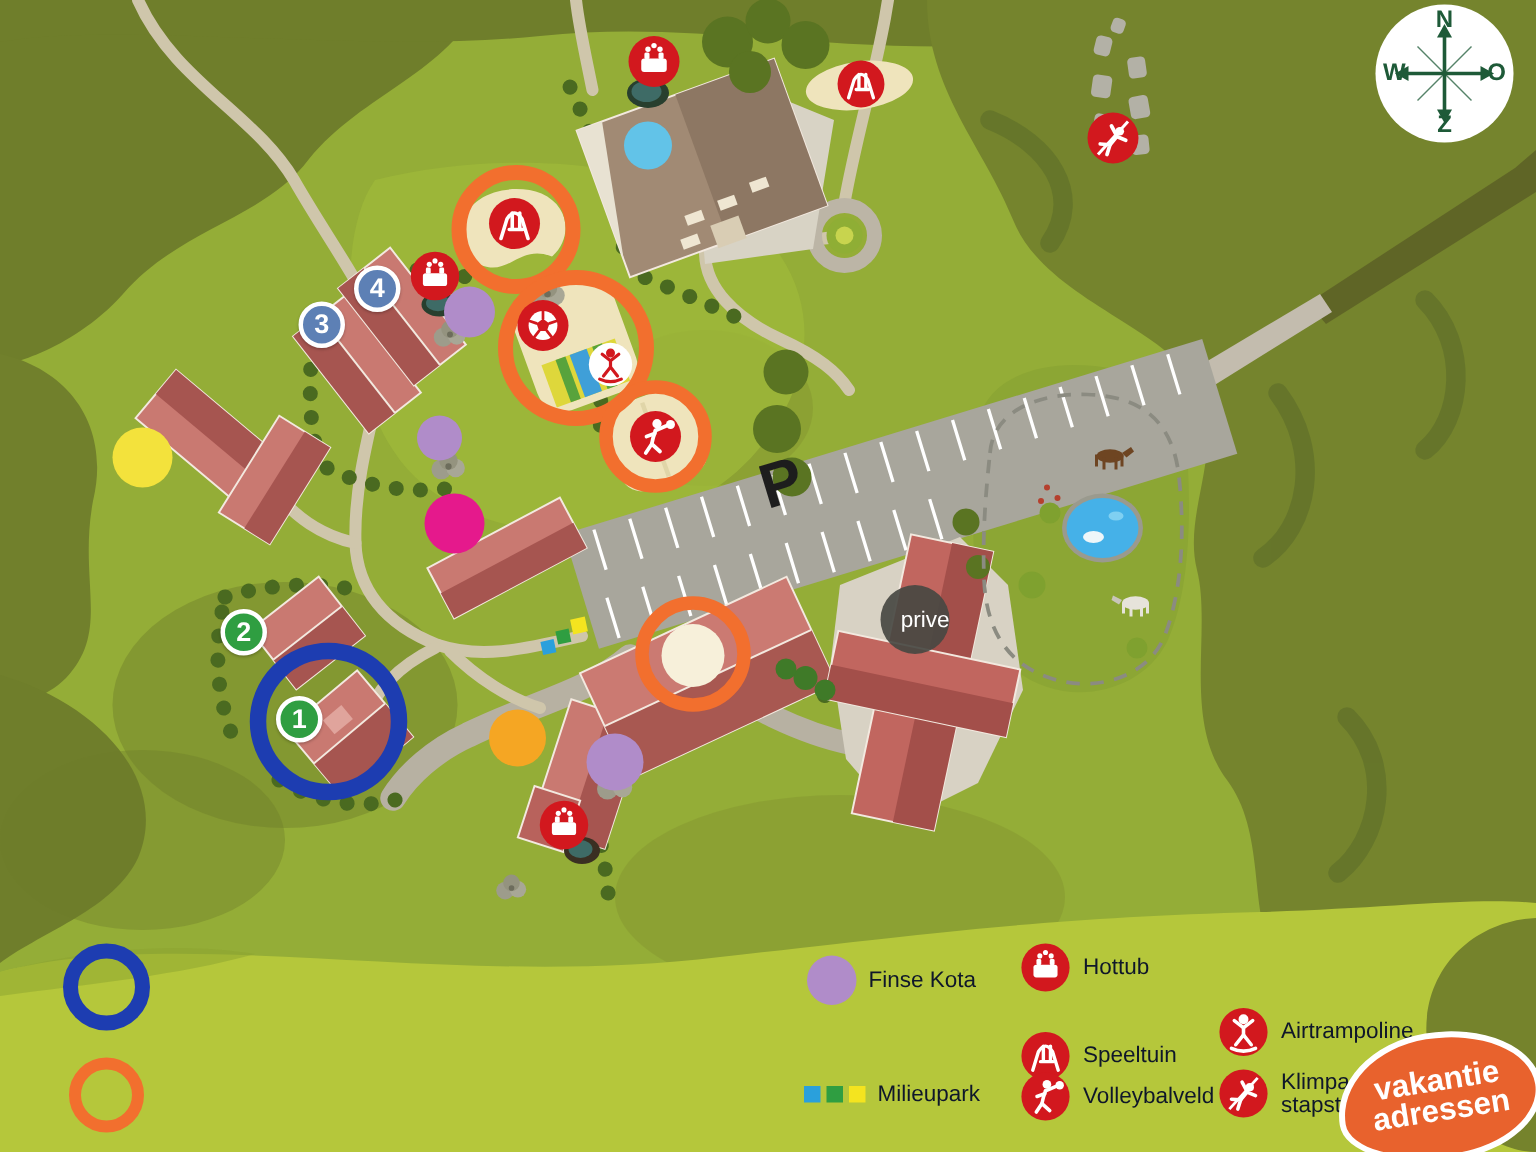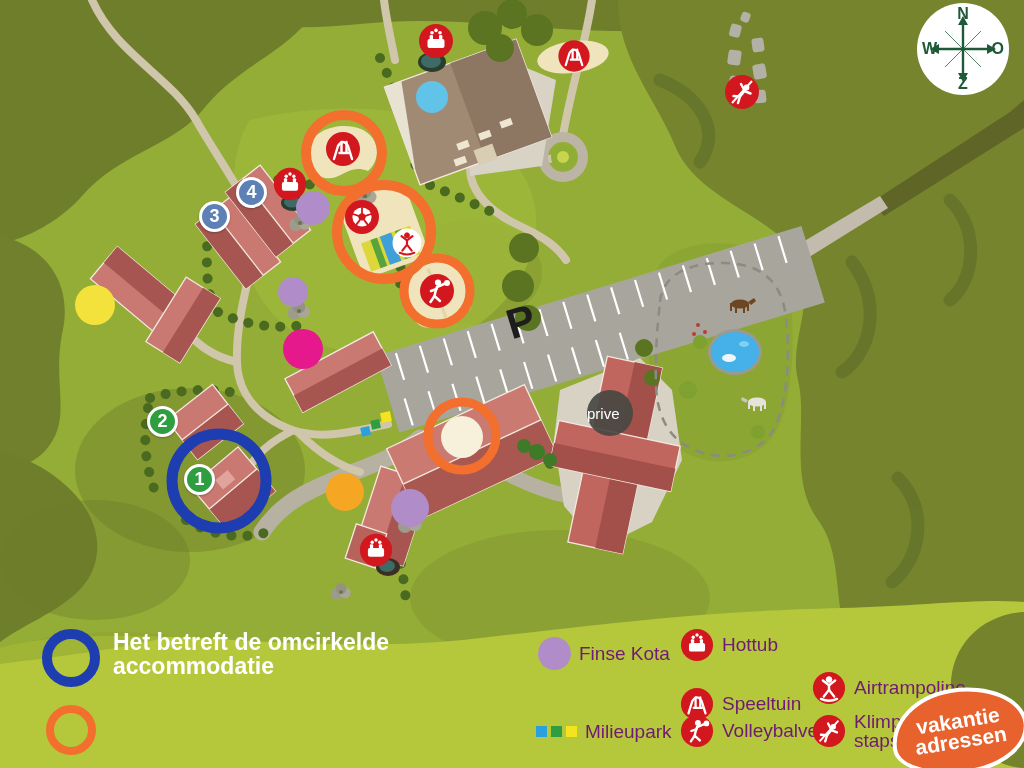--- a/index.html
+++ b/index.html
@@ -9,39 +9,39 @@
   .ov{position:absolute;z-index:3;}
   
   .marker{width:31px;height:31px;border:3px solid #fff;border-radius:50%;
           box-sizing:border-box;display:flex;align-items:center;justify-content:center;
           color:#fff;font-weight:bold;font-size:18px;box-shadow:0 1px 2px rgba(0,0,0,.25);}
   .marker.green{background:#2f9e41;}
   .marker.blue{background:#5d80b5;}
   
   #p-label{font-weight:bold;font-size:42px;color:#1d1d1d;transform:rotate(-17deg);}
   #prive{width:46px;height:46px;border-radius:50%;background:rgba(72,72,66,.92);
-         color:#fff;font-size:15px;display:flex;align-items:center;justify-content:flex-start;}
+         color:#fff;font-size:15px;display:flex;align-items:center;justify-content:flex-end;}
   
   #compass{left:917px;top:3px;width:92px;height:92px;}
   #compass .disc{position:absolute;inset:0;background:#fff;border-radius:50%;}
   #compass svg{position:absolute;left:0;top:0;}
   #compass .pt{position:absolute;color:#1e5a38;font-weight:bold;font-size:16px;z-index:2;}
   #c-n{left:0;right:0;top:2px;text-align:center;}
   #c-z{left:0;right:0;bottom:2px;text-align:center;}
   #c-o{right:5px;top:37px;}
   #c-w{left:5px;top:37px;}
   
   .ring{border-radius:50%;box-sizing:border-box;background:transparent;}
   #ring-blue{left:42px;top:629px;width:58px;height:58px;border:10px solid #1d3db1;}
   #ring-orange{left:46px;top:705px;width:50px;height:50px;border:8px solid #f26f2e;}
   .ltext{color:#fff;font-weight:bold;font-size:23px;line-height:1.04;}
   #ltext1{left:113px;top:631px;}
   #ltext2{left:116px;top:716px;}
   .lrow{display:flex;align-items:center;gap:8px;}
-  .lrow .lbl{color:#701a75;font-size:19px;line-height:1.02;}
+  .lrow .lbl{color:#0f172a;font-size:15px;line-height:1.02;}
   .sw{width:33px;height:33px;border-radius:50%;flex:0 0 auto;}
   .sw.kota{background:#b08cc9;}
   .sw.ruimte{background:#f7f0da;}
   .sqs{display:flex;gap:4px;width:41px;flex:0 0 auto;}
   .sq{width:11px;height:11px;}
   .sq.b{background:#2aa0dc;}.sq.g{background:#2f9e41;}.sq.y{background:#f4e41f;}
   .licon{flex:0 0 auto;}
   
   #logo{left:891px;top:688px;width:129px;height:78px;z-index:6;background:#e8622d;
         border:4px solid #fff;border-radius:48% 52% 46% 54% / 60% 52% 48% 40%;
@@ -463,24 +463,20 @@
       <polygon points="79,46 70,41 70,51"></polygon>
     </g>
   </svg>
   <span class="pt" id="c-n">N</span>
   <span class="pt" id="c-o">O</span>
   <span class="pt" id="c-z">Z</span>
   <span class="pt" id="c-w">W</span>
 </div>
 
 <div class="ov ring" id="ring-blue"></div>
-<div class="ov ltext" id="ltext1">
-  <div>Het betreft de omcirkelde</div>
-  <div>accommodatie</div>
-</div>
 <div class="ov ring" id="ring-orange"></div>
 
 <div class="ov lrow" style="left:538px;top:637px;">
   <div class="sw kota"></div>
   <div class="lbl">Finse Kota</div>
 </div>
 <div class="ov lrow" style="left:536px;top:722px;">
   <div class="sqs">
     <div class="sq b"></div>
     <div class="sq g"></div>

